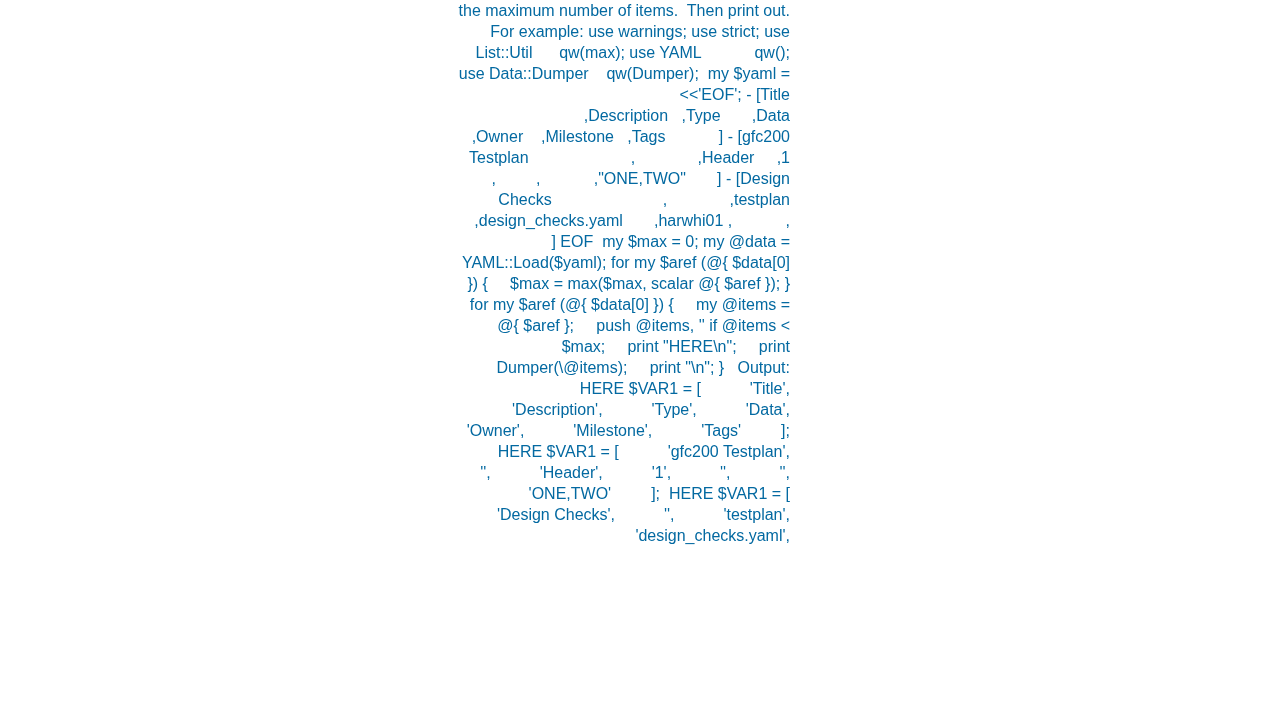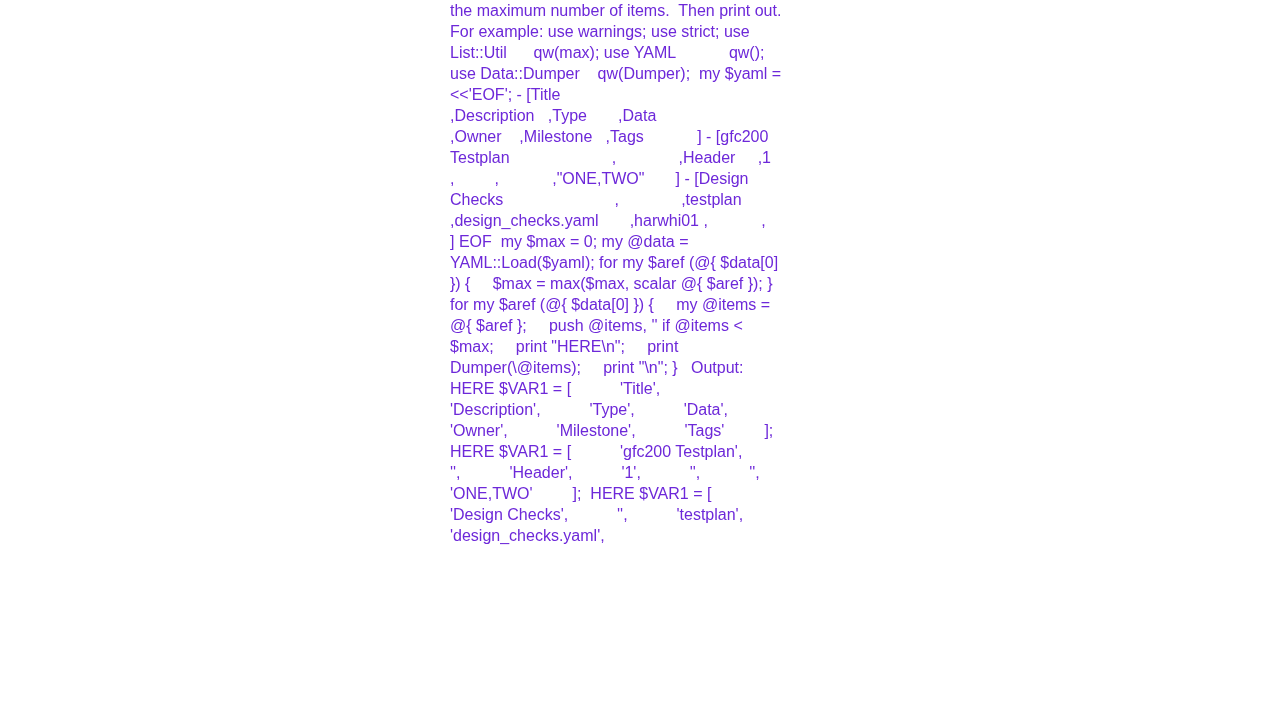--- a/index.html
+++ b/index.html
@@ -14,24 +14,24 @@
   .page {
     width: 1280px;
     height: 720px;
     position: relative;
   }
   .content {
     position: absolute;
     left: 450px;
     width: 340px;
     top: 0;
-    text-align: left;
+    text-align: right;
     font-size: 16px;
     line-height: 21px;
-    color: #6d28d9;
+    color: #0369a1;
     white-space: pre-wrap;
     word-wrap: break-word;
   }
 </style>
 </head>
 <body>
 
 <div class="page">
   <div class="content">the maximum number of items.  Then print out. For example: use warnings; use strict; use List::Util      qw(max); use YAML            qw(); use Data::Dumper    qw(Dumper);  my $yaml = &lt;&lt;'EOF'; - [Title                                 ,Description   ,Type       ,Data                     ,Owner    ,Milestone   ,Tags            ] - [gfc200 Testplan                       ,              ,Header     ,1                        ,         ,            ,"ONE,TWO"       ] - [Design Checks                         ,              ,testplan   ,design_checks.yaml       ,harwhi01 ,            ,                ] EOF  my $max = 0; my @data = YAML::Load($yaml); for my $aref (@{ $data[0] }) {     $max = max($max, scalar @{ $aref }); }  for my $aref (@{ $data[0] }) {     my @items = @{ $aref };     push @items, '' if @items &lt; $max;     print "HERE\n";     print Dumper(\@items);     print "\n"; }   Output: HERE $VAR1 = [           'Title',           'Description',           'Type',           'Data',           'Owner',           'Milestone',           'Tags'         ];  HERE $VAR1 = [           'gfc200 Testplan',           '',           'Header',           '1',           '',           '',           'ONE,TWO'         ];  HERE $VAR1 = [           'Design Checks',           '',           'testplan',           'design_checks.yaml',</div>
 </div>

